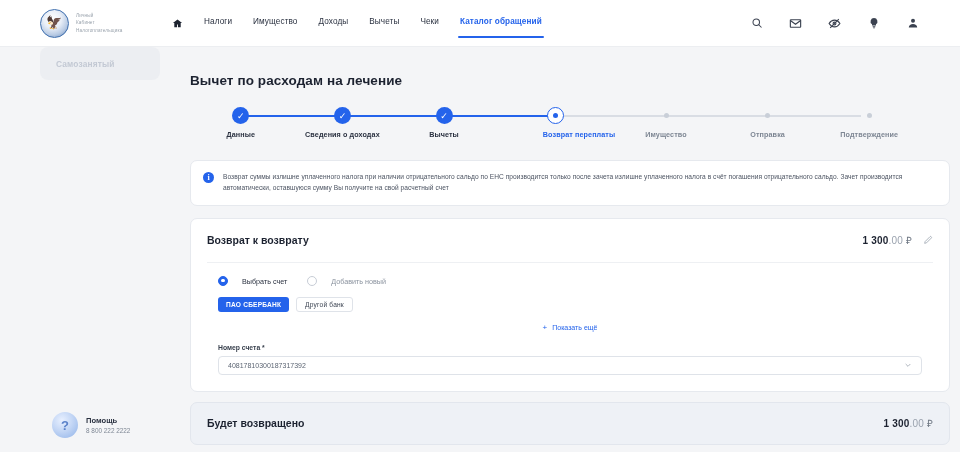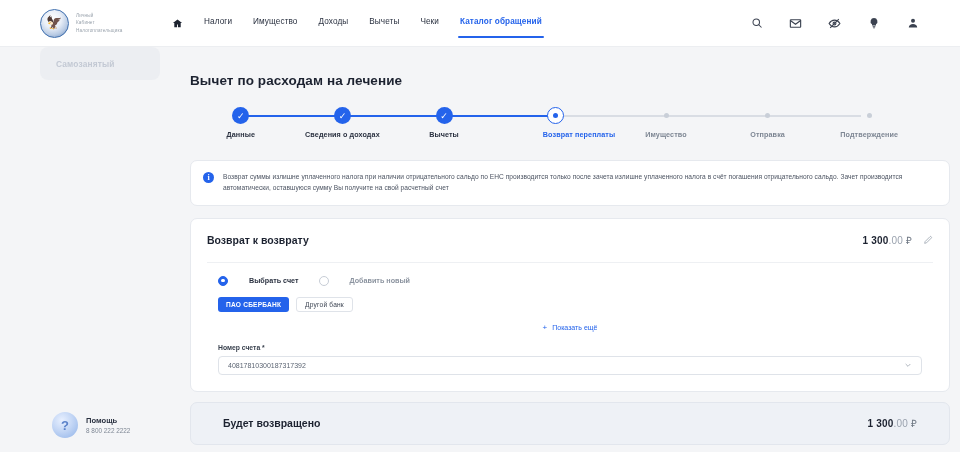--- a/index.html
+++ b/index.html
@@ -133,21 +133,21 @@
     display: flex; align-items: center; height: 44px;
     border-bottom: 1px solid #eef0f3;
   }
   .row-avail .lbl { font-size: 10.5px; font-weight: bold; color: #1c2230; }
   .amount { margin-left: auto; font-size: 10px; color: #1c2230; font-weight: bold; letter-spacing: .2px; }
   .amount .cents { color: #9aa2ae; font-weight: normal; }
   .amount .cur { color: #707985; font-weight: normal; }
   .pencil { margin-left: 11px; color: #9aa2ae; display: flex; align-items: center; }
 
   .radios { display: flex; align-items: center; gap: 20px; padding: 13px 0 0 11px; }
-  .radio { display: flex; align-items: center; gap: 21px; font-weight: bold; }
+  .radio { display: flex; align-items: flex-end; gap: 14px; }
   .rdot {
     width: 10px; height: 10px; border-radius: 50%; border: 1.2px solid #c7cdd6;
     display: flex; align-items: center; justify-content: center; background: #fff;
   }
   .rdot.on { border-color: #2463eb; background: #2463eb; }
   .rdot.on::after { content: ""; width: 3.4px; height: 3.4px; border-radius: 50%; background: #fff; }
   .radio-lbl { font-size: 7.2px; color: #2a3140; }
   .radio-lbl.off { color: #8b939f; }
 
   .chips { display: flex; gap: 7px; padding: 11px 0 0 11px; }
@@ -168,21 +168,21 @@
   .field-lbl { font-size: 6.8px; color: #39414e; margin-bottom: 5px; font-weight: bold; }
   .select {
     height: 19px; border: 1px solid #dfe3e9; border-radius: 4px; background: #fff;
     display: flex; align-items: center; padding: 0 9px;
     font-size: 7px; color: #5c6573; position: relative;
   }
   .select .chev { margin-left: auto; color: #9aa2ae; font-size: 7px; }
 
   .card2 {
     margin: 10px 10px 0 10px; background: #eef1f6; border: 1px solid #e2e6ed;
-    border-radius: 7px; height: 43px; display: flex; align-items: center; padding: 0 32px;
+    border-radius: 7px; height: 43px; display: flex; align-items: center; padding: 0 16px;
   }
   .card2 .lbl { font-size: 10.5px; font-weight: bold; color: #1c2230; }
 
   
   .actions {
     margin: 10px 10px 0 10px; display: flex; align-items: center;
     border-top: 1px solid #e4e7ec; padding-top: 9px;
   }
 </style>
 </head>

